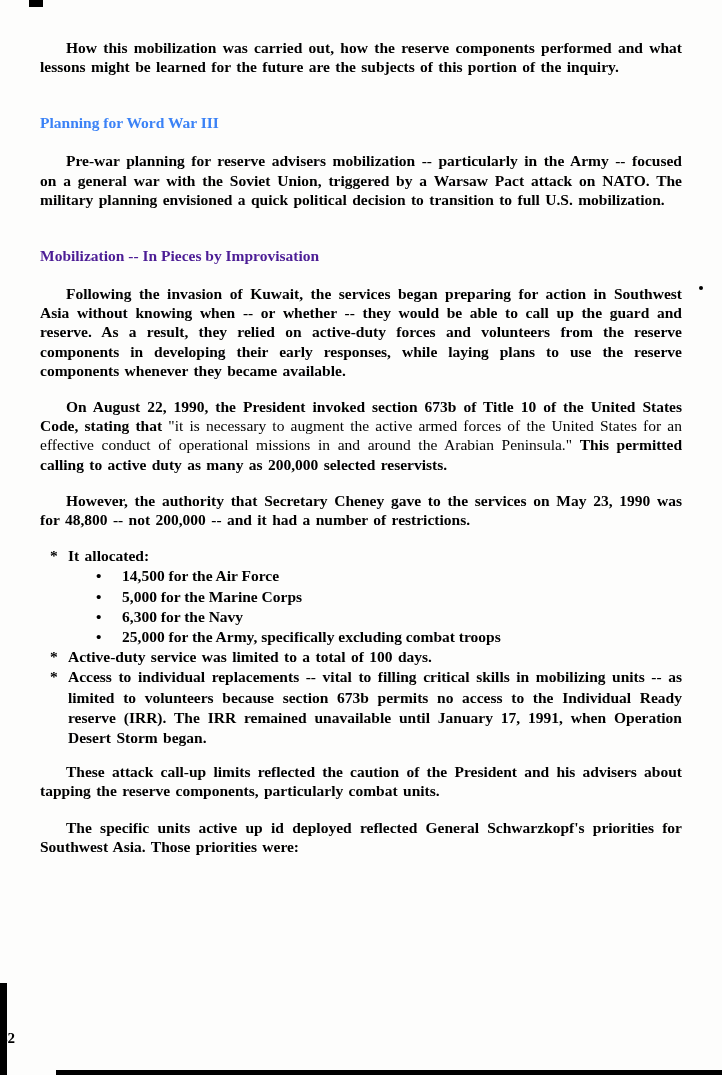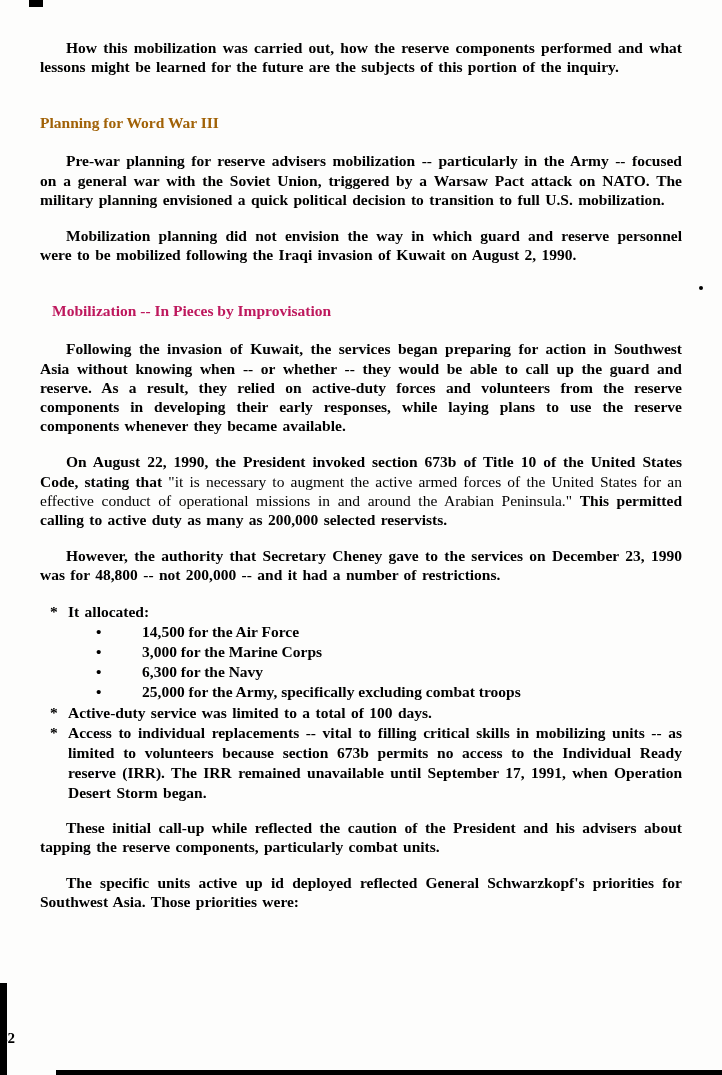--- a/index.html
+++ b/index.html
@@ -38,21 +38,21 @@
   .star-item {
     display: flex;
     text-align: justify;
     word-spacing: 1.5px;
   }
   .star { flex: none; width: 18px; }
   .star-text { flex: 1; font-family: Liberation Serif, serif; }
   .sub-list { margin-left: 46px; }
   .sub-item { display: flex; }
   .dot { flex: none; width: 26px; }
-  .sub-text { flex: 1; margin-left: 20px; }
+  .sub-text { flex: 1; }
   .page-number {
     position: absolute;
     bottom: 28px;
     left: 0;
     right: 0;
     text-align: left;
     font-size: 15px;
   }
   .artifact { position: absolute; background: #000; }
   .artifact-top-mark { left: 29px; top: 0; width: 14px; height: 7px; }
@@ -60,73 +60,72 @@
   .artifact-bottom-bar { left: 56px; bottom: 0; right: 0; height: 5px; }
   .artifact-dot { left: 699px; top: 286px; width: 4px; height: 4px; border-radius: 50%; }
 </style>
 </head>
 <body>
 
 <div class="page">
 
   <p class="para">How this mobilization was carried out, how the reserve components performed and what lessons might be learned for the future are the subjects of this portion of the inquiry.</p>
 
-  <h2 class="heading" style="color: #a16207;">Planning for Word War III</h2>
+  <h2 class="heading" style="color: #3b82f6;">Planning for Word War III</h2>
 
   <p class="para">Pre-war planning for reserve advisers mobilization -- particularly in the Army -- focused on a general war with the Soviet Union, triggered by a Warsaw Pact attack on NATO. The military planning envisioned a quick political decision to transition to full U.S. mobilization.</p>
 
-  <p class="para">Mobilization planning did not envision the way in which guard and reserve personnel were to be mobilized following the Iraqi invasion of Kuwait on August 2, 1990.</p>
 
-  <h2 class="heading" style="color: #be185d; margin-left: 12px;">Mobilization -- In Pieces by Improvisation</h2>
+  <h2 class="heading" style="color: #4c1d95;">Mobilization -- In Pieces by Improvisation</h2>
 
   <p class="para">Following the invasion of Kuwait, the services began preparing for action in Southwest Asia without knowing when -- or whether -- they would be able to call up the guard and reserve. As a result, they relied on active-duty forces and volunteers from the reserve components in developing their early responses, while laying plans to use the reserve components whenever they became available.</p>
 
   <p class="para"><span>On August 22, 1990, the President invoked section 673b of Title 10 of the United States Code, stating that </span><span class="regular">"it is necessary to augment the active armed forces of the United States for an effective conduct of operational missions in and around the Arabian Peninsula." </span><span>This permitted calling to active duty as many as 200,000 selected reservists.</span></p>
 
-  <p class="para">However, the authority that Secretary Cheney gave to the services on December 23, 1990 was for 48,800 -- not 200,000 -- and it had a number of restrictions.</p>
+  <p class="para">However, the authority that Secretary Cheney gave to the services on May 23, 1990 was for 48,800 -- not 200,000 -- and it had a number of restrictions.</p>
 
   <div class="list">
 
     <div class="star-item">
       <span class="star">*</span>
       <div class="star-text">It allocated:</div>
     </div>
 
     <div class="sub-list">
       <div class="sub-item">
         <span class="dot">•</span>
         <div class="sub-text">14,500 for the Air Force</div>
       </div>
       <div class="sub-item">
         <span class="dot">•</span>
-        <div class="sub-text">3,000 for the Marine Corps</div>
+        <div class="sub-text">5,000 for the Marine Corps</div>
       </div>
       <div class="sub-item">
         <span class="dot">•</span>
         <div class="sub-text">6,300 for the Navy</div>
       </div>
       <div class="sub-item">
         <span class="dot">•</span>
         <div class="sub-text">25,000 for the Army, specifically excluding combat troops</div>
       </div>
     </div>
 
     <div class="star-item">
       <span class="star">*</span>
       <div class="star-text">Active-duty service was limited to a total of 100 days.</div>
     </div>
 
     <div class="star-item">
       <span class="star">*</span>
-      <div class="star-text">Access to individual replacements -- vital to filling critical skills in mobilizing units -- as limited to volunteers because section 673b permits no access to the Individual Ready reserve (IRR).  The IRR remained unavailable until September 17, 1991, when Operation Desert Storm began.</div>
+      <div class="star-text">Access to individual replacements -- vital to filling critical skills in mobilizing units -- as limited to volunteers because section 673b permits no access to the Individual Ready reserve (IRR).  The IRR remained unavailable until January 17, 1991, when Operation Desert Storm began.</div>
     </div>
 
   </div>
 
-  <p class="para">These initial call-up while reflected the caution of the President and his advisers about tapping the reserve components, particularly combat units.</p>
+  <p class="para">These attack call-up limits reflected the caution of the President and his advisers about tapping the reserve components, particularly combat units.</p>
 
   <p class="para">The specific units active up id deployed reflected General Schwarzkopf's priorities for Southwest Asia. Those priorities were:</p>
 
   <div class="page-number">42</div>
 
   <div class="artifact artifact-top-mark"></div>
   <div class="artifact artifact-left-bar"></div>
   <div class="artifact artifact-bottom-bar"></div>
   <div class="artifact artifact-dot"></div>
 

